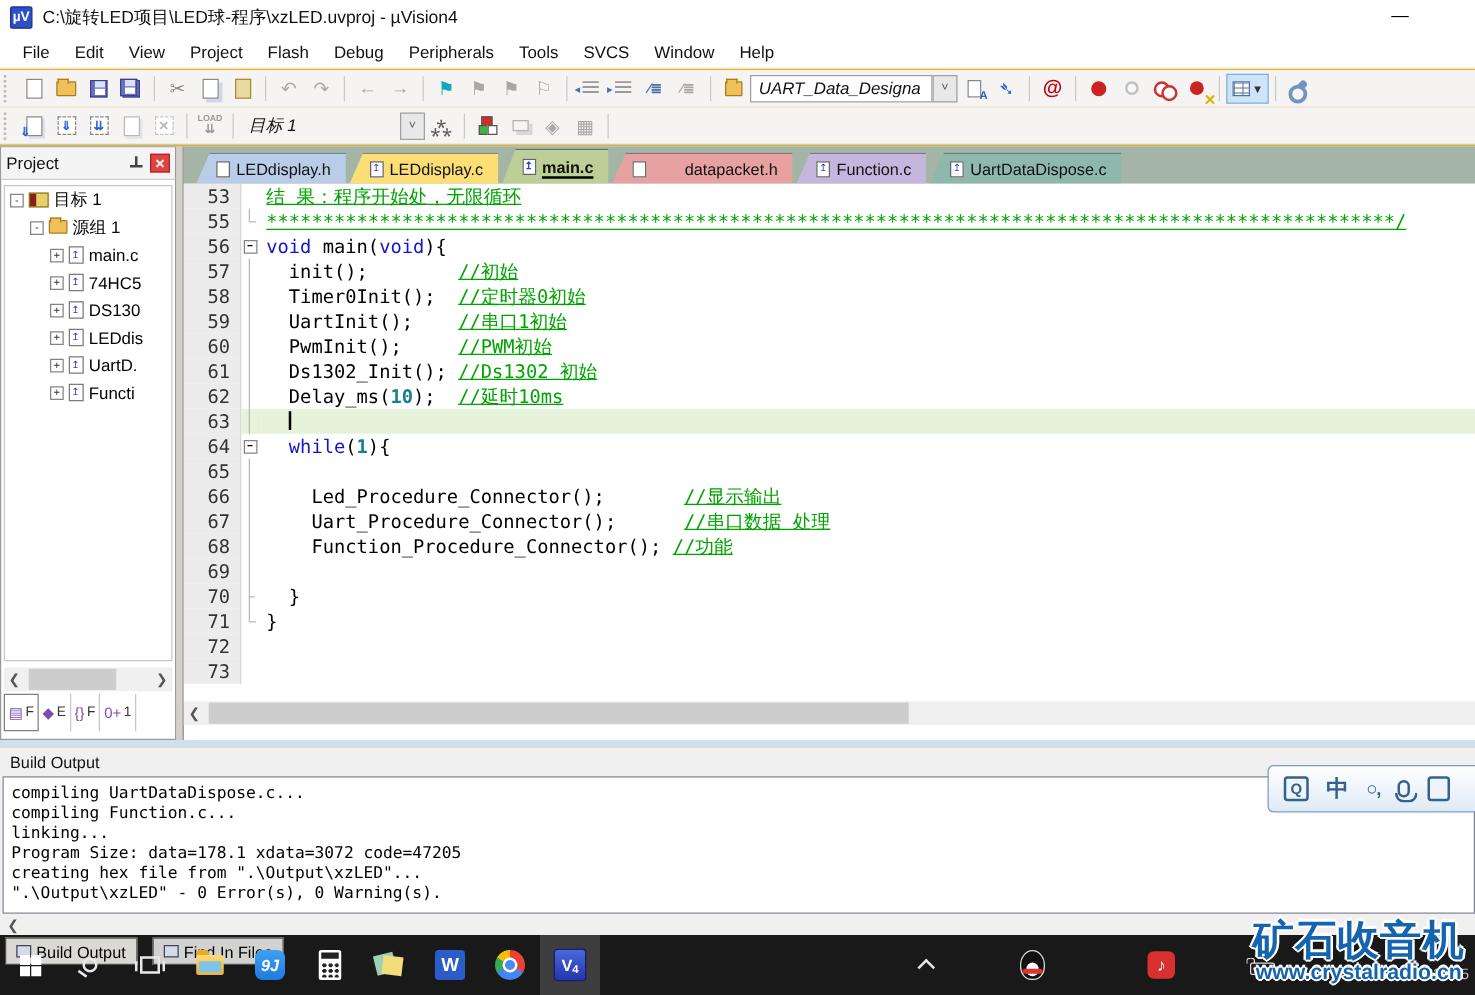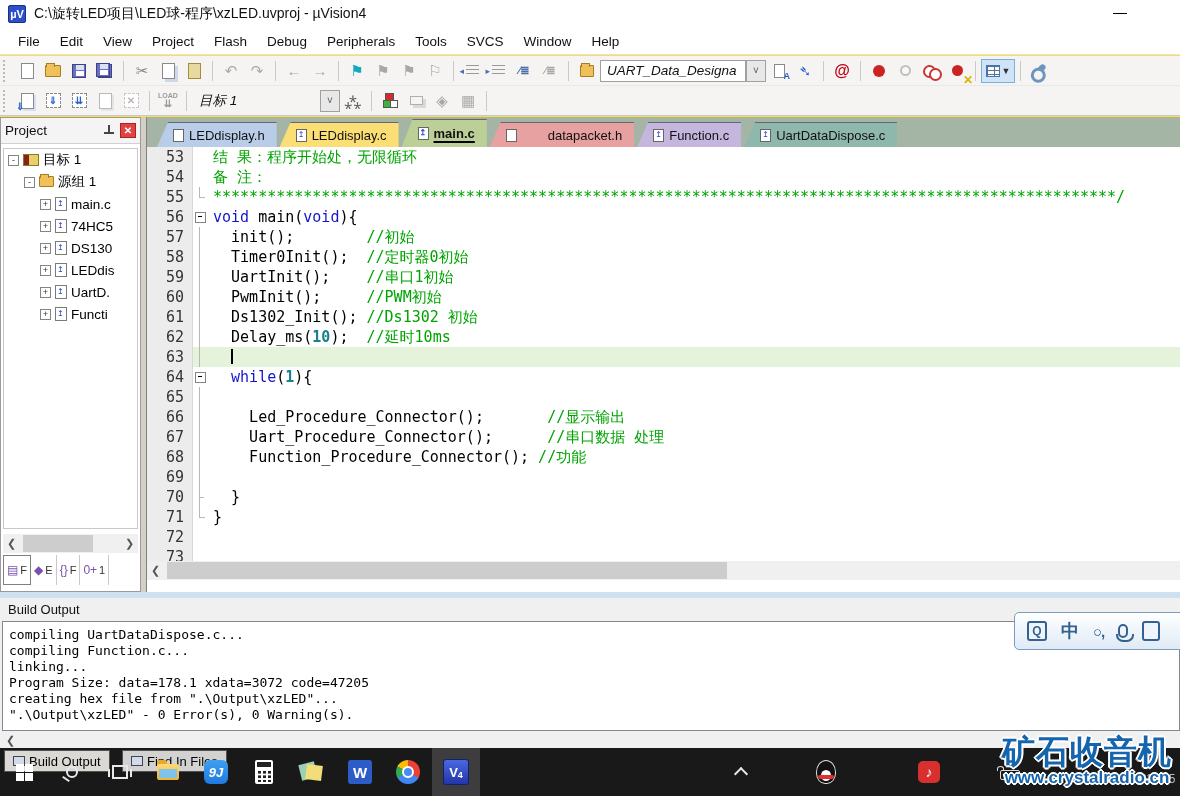--- a/index.html
+++ b/index.html
@@ -1,18 +1,18 @@
 <!DOCTYPE html>
 <html><head>
 <meta charset="utf-8">
 <style>
   * { margin:0; padding:0; box-sizing:border-box; }
   html,body { width:1180px; height:796px; overflow:hidden; background:#d4d0c8;
     font-family:"Liberation Sans", sans-serif; }
-  #screen { position:relative; width:1180px; height:796px; background:#fde047; }
+  #screen { position:relative; width:1180px; height:796px; background:#eab308; }
 
   
   #titlebar { position:absolute; left:0; top:0; width:1180px; height:28px; background:#ffffff;
     display:flex; align-items:center; padding-left:8px; }
   .uv-logo { width:18px; height:18px; background:#2d50c8; border:1px solid #1a2f86; border-radius:2px;
     color:#fff; font-size:11px; font-weight:bold; display:flex; align-items:center; justify-content:center; }
   .uv-logo i { font-style:normal; }
   #title-text { margin-left:8px; font-size:14px; color:#111; }
   #min-btn { position:absolute; right:48px; top:4px; width:24px; height:20px; text-align:center;
     font-size:14px; color:#000; }
@@ -102,21 +102,21 @@
   .etab .ticon.c::before { content:"↥"; position:absolute; left:1px; top:0; font-size:8px; color:#2a3fd0; }
   .etab.active { height:28px; font-weight:bold; }
   .etab.active .lbl { text-decoration:underline 2px #000; text-underline-offset:3px; }
   #code-area { position:absolute; left:0; top:30px; width:100%; height:414px; overflow:hidden; background:#fff;
     font-family:"DejaVu Sans Mono","Liberation Mono",monospace; font-size:15px; }
   .line { display:flex; height:20px; line-height:20px; white-space:pre; }
   .lnum { width:46px; flex:none; text-align:right; padding-right:8px; background:#ececec; color:#333; border-right:1px solid #d8d8d8; }
   .fold { width:16px; flex:none; position:relative; }
   .codetxt { flex:1; padding-left:4px; }
   .line.hl .fold, .line.hl .codetxt { background:#e4f3da; }
-  .s-p { color:#000; } .s-k { color:#1414cc; } .s-c { color:#00a400; } .s-n { color:#17818d;font-weight:bold; }
+  .s-p { color:#000; } .s-k { color:#1414cc; } .s-c { color:#00a400;text-decoration:underline; } .s-n { color:#17818d;font-weight:bold; }
   .fold.minus::before { content:""; position:absolute; left:2px; top:5px; width:9px; height:9px; border:1px solid #848484; background:#fff; }
   .fold.minus::after { content:""; position:absolute; left:4.5px; top:9px; width:4px; height:1px; background:#000; }
   .fold.v::before { content:""; position:absolute; left:6px; top:0; height:20px; width:1px; background:#b8b8b8; }
   .fold.end::before { content:""; position:absolute; left:6px; top:0; height:10px; width:1px; background:#b8b8b8; }
   .fold.end::after { content:""; position:absolute; left:6px; top:10px; width:6px; height:1px; background:#b8b8b8; }
   .fold.tick::before { content:""; position:absolute; left:6px; top:0; height:20px; width:1px; background:#b8b8b8; }
   .fold.tick::after { content:""; position:absolute; left:6px; top:10px; width:5px; height:1px; background:#b8b8b8; }
   .caret { display:inline-block; width:1.5px; height:15px; background:#000; vertical-align:-2px; }
   #editor-hscroll { position:absolute; left:0; bottom:12px; width:100%; height:19px; background:#f0f0f0; display:flex; align-items:center; }
   #editor-thumb { position:absolute; left:20px; top:1px; width:560px; height:17px; background:#cdcdcd; }
@@ -456,21 +456,20 @@
             <span class="ticon c"></span>
             <span class="lbl">Function.c</span>
           </div>
           <div class="etab" style="background: rgb(143, 184, 172);">
             <span class="ticon c"></span>
             <span class="lbl">UartDataDispose.c</span>
           </div>
         </div>
       <div id="code-area">
           <div class="line"><span class="lnum">53</span><span class="fold"></span><span class="codetxt"><span class="s-c">结 果：程序开始处，无限循环</span></span></div>
-          <div class="line"><span class="lnum">54</span><span class="fold"></span><span class="codetxt"><span class="s-c">备 注：</span></span></div>
           <div class="line"><span class="lnum">55</span><span class="fold end"></span><span class="codetxt"><span class="s-c">****************************************************************************************************/</span></span></div>
           <div class="line"><span class="lnum">56</span><span class="fold minus"></span><span class="codetxt"><span class="s-k">void</span><span class="s-p"> main(</span><span class="s-k">void</span><span class="s-p">){</span></span></div>
           <div class="line"><span class="lnum">57</span><span class="fold v"></span><span class="codetxt"><span class="s-p">  init();        </span><span class="s-c">//初始</span></span></div>
           <div class="line"><span class="lnum">58</span><span class="fold v"></span><span class="codetxt"><span class="s-p">  Timer0Init();  </span><span class="s-c">//定时器0初始</span></span></div>
           <div class="line"><span class="lnum">59</span><span class="fold v"></span><span class="codetxt"><span class="s-p">  UartInit();    </span><span class="s-c">//串口1初始</span></span></div>
           <div class="line"><span class="lnum">60</span><span class="fold v"></span><span class="codetxt"><span class="s-p">  PwmInit();     </span><span class="s-c">//PWM初始</span></span></div>
           <div class="line"><span class="lnum">61</span><span class="fold v"></span><span class="codetxt"><span class="s-p">  Ds1302_Init(); </span><span class="s-c">//Ds1302 初始</span></span></div>
           <div class="line"><span class="lnum">62</span><span class="fold v"></span><span class="codetxt"><span class="s-p">  Delay_ms(</span><span class="s-n">10</span><span class="s-p">);  </span><span class="s-c">//延时10ms</span></span></div>
           <div class="line hl"><span class="lnum">63</span><span class="fold v"></span><span class="codetxt"><span class="s-p">  </span><span class="caret"></span></span></div>
           <div class="line"><span class="lnum">64</span><span class="fold minus"></span><span class="codetxt"><span class="s-p">  </span><span class="s-k">while</span><span class="s-p">(</span><span class="s-n">1</span><span class="s-p">){</span></span></div>

